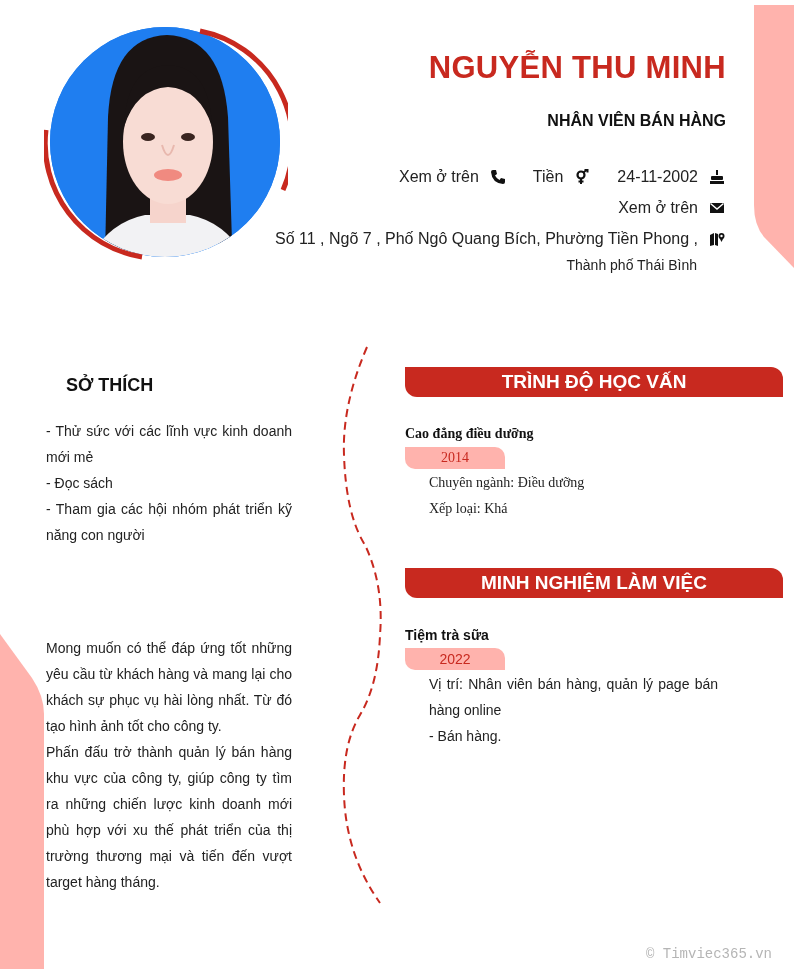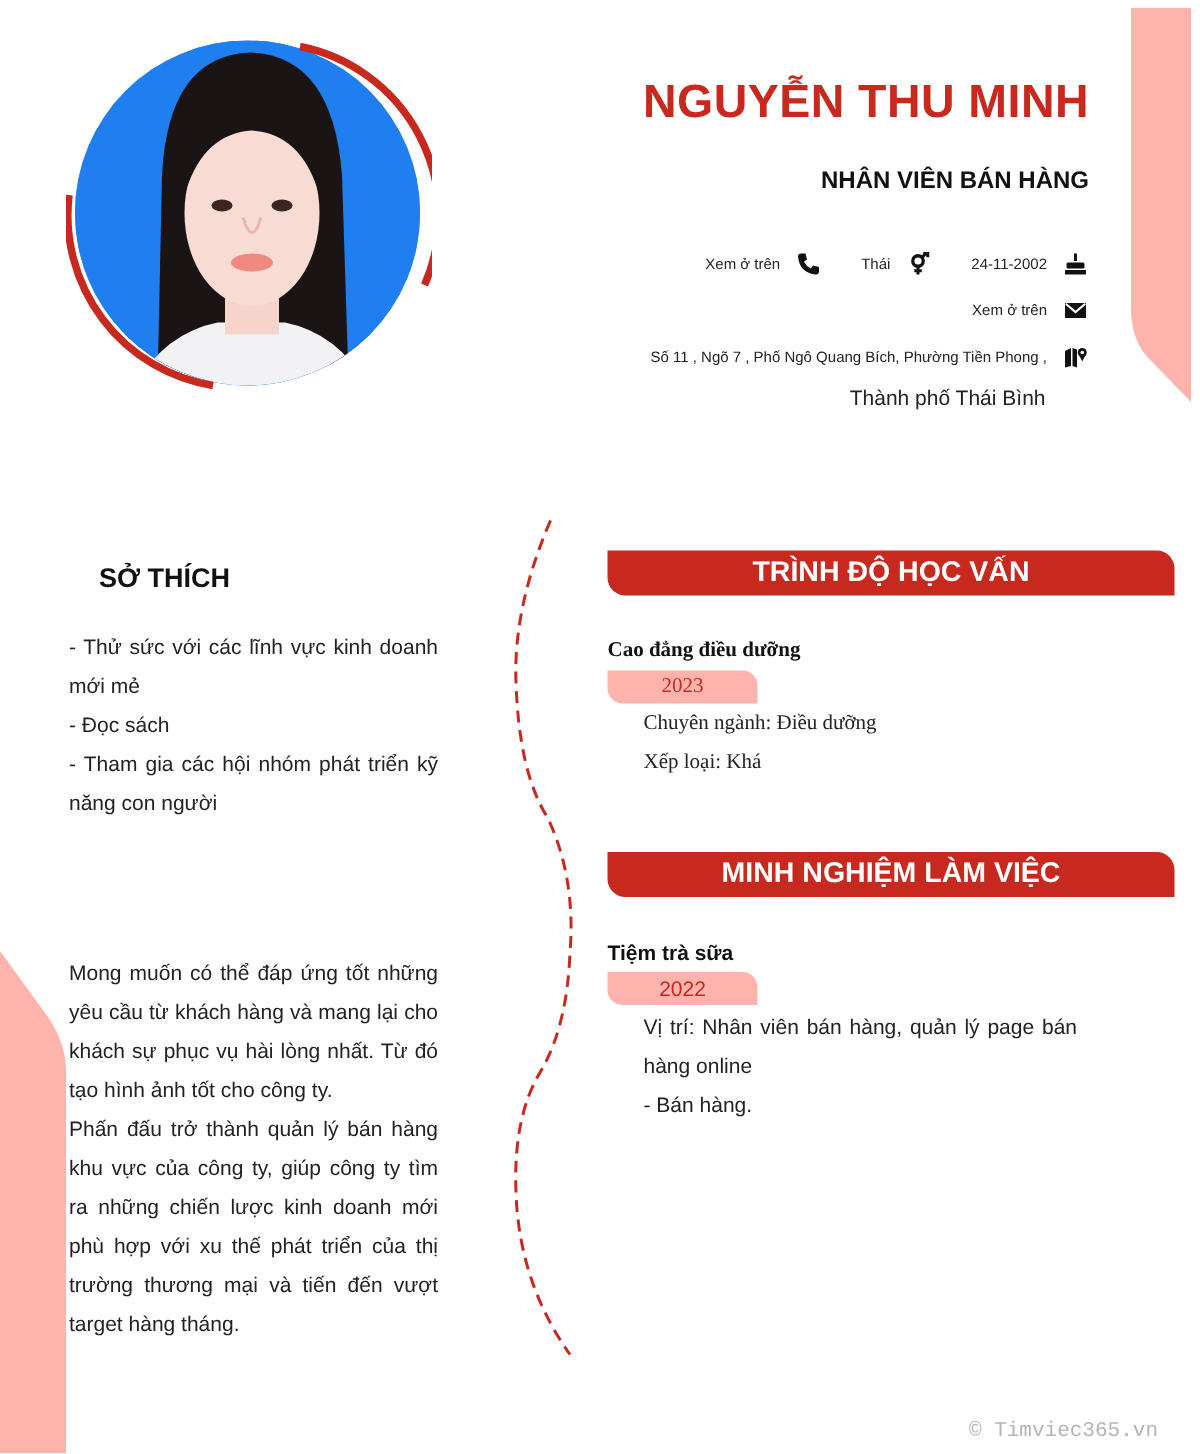--- a/index.html
+++ b/index.html
@@ -26,21 +26,21 @@
   .avatar-ring { position: absolute; left: 0; top: 0; width: 244px; height: 236px; }
 
   .name {
     position: absolute; right: 74px; top: 50px; font-size: 31px; font-weight: bold;
     color: #c8291f; letter-spacing: 0.3px;
   }
   .job-title {
     position: absolute; right: 74px; top: 112px; font-size: 16px; font-weight: bold; color: #111;
   }
   .contact-row {
-    position: absolute; right: 74px; display: flex; align-items: center; gap: 0; font-size: 10px; color: #222;
+    position: absolute; right: 74px; display: flex; align-items: center; gap: 0; font-size: 16px; color: #222;
   }
   .contact-row .item { display: flex; align-items: center; }
   .contact-row .icon { width: 18px; height: 16px; display: inline-flex; align-items: center; justify-content: center; margin-left: 10px; }
   .contact-row .icon svg { width: 16px; height: 16px; }
   .row1 { top: 168px; }
   .row1 .item + .item { margin-left: 26px; }
   .row2 { top: 199px; }
   .row3 { top: 230px; }
   .address-line2 { position: absolute; right: 103px; top: 257px; font-size: 14px; color: #222; }
 
@@ -109,21 +109,21 @@
 <div class="contact-row row1">
   <div class="item">
     <span>Xem ở trên</span>
     <span class="icon">
       <svg viewBox="0 0 16 16">
           <path d="M3 1 L6 1 L7 5 L5 6.5 Q6.5 9.5 9.5 11 L11 9 L15 10 L15 13 Q15 15 13 15 Q2 14 1 3 Q1 1 3 1 Z" fill="#111"></path>
         </svg>
     </span>
   </div>
   <div class="item">
-    <span>Thái</span>
+    <span>Tiền</span>
     <span class="icon">
       <svg viewBox="0 0 16 16">
           <circle cx="7" cy="6" r="3.5" stroke="#111" stroke-width="2.2" fill="none"></circle>
           <path d="M7 9.5 V15 M4.5 12.5 H9.5 M9.5 3.5 L13 0.5 M10.5 0.5 H13.5 V3.5" stroke="#111" stroke-width="2" fill="none"></path>
         </svg>
     </span>
   </div>
   <div class="item">
     <span>24-11-2002</span>
     <span class="icon">
@@ -175,21 +175,21 @@
 </div>
 
 <div class="left-col goals">
   <div>Mong muốn có thể đáp ứng tốt những yêu cầu từ khách hàng và mang lại cho khách sự phục vụ hài lòng nhất. Từ đó tạo hình ảnh tốt cho công ty.</div>
   <div>Phấn đấu trở thành quản lý bán hàng khu vực của công ty, giúp công ty tìm ra những chiến lược kinh doanh mới phù hợp với xu thế phát triển của thị trường thương mại và tiến đến vượt target hàng tháng.</div>
 </div>
 
 <div class="section-head edu-head">TRÌNH ĐỘ HỌC VẤN</div>
 <div class="entry edu-entry">
   <div class="entry-title">Cao đẳng điều dưỡng</div>
-  <div class="year-badge">2023</div>
+  <div class="year-badge">2014</div>
   <div class="lines">
     <div>Chuyên ngành: Điều dưỡng</div>
     <div>Xếp loại: Khá</div>
   </div>
 </div>
 
 <div class="section-head exp-head">MINH NGHIỆM LÀM VIỆC</div>
 <div class="entry exp-entry">
   <div class="entry-title">Tiệm trà sữa</div>
   <div class="year-badge">2022</div>

